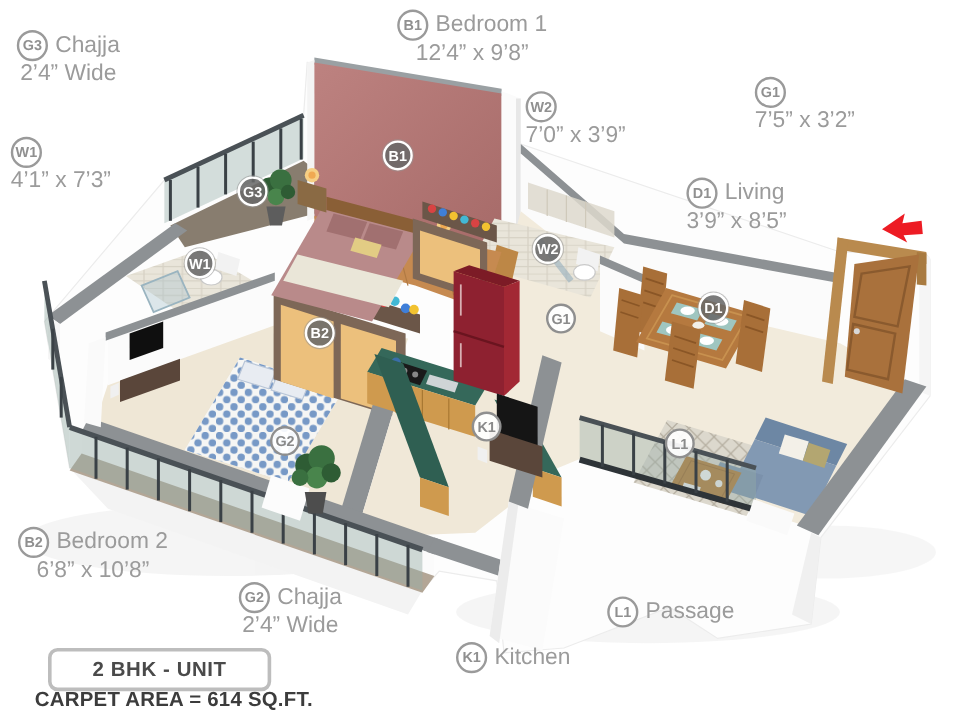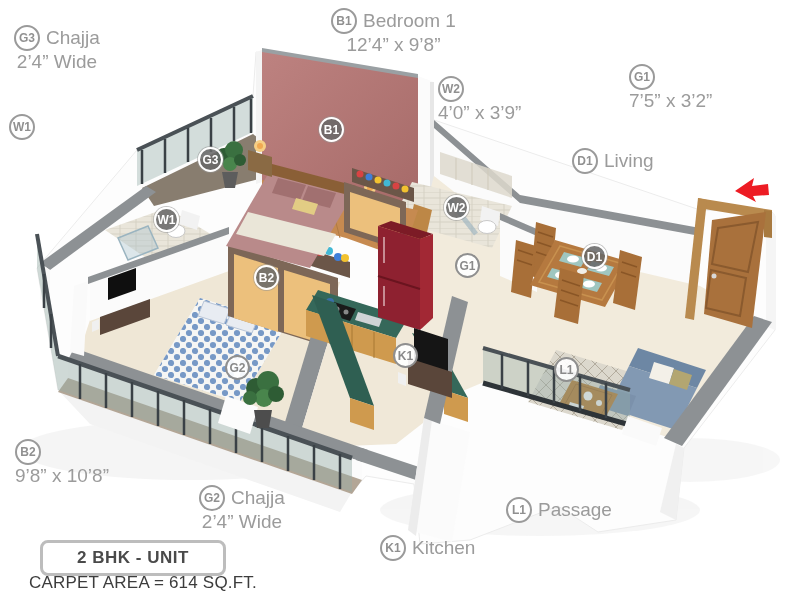--- a/index.html
+++ b/index.html
@@ -20,21 +20,21 @@
           display:flex;align-items:center;justify-content:center;
           font-size:12px;font-weight:bold;box-sizing:border-box;}
   .marker.dark{background:rgba(105,105,105,.88);border:2px solid #fff;color:#fff;
                box-shadow:0 0 0 1px rgba(150,150,150,.55);}
   .marker.light{background:rgba(255,255,255,.92);border:2px solid #8f8f8f;color:#8a8a8a;}
   
   .title-box{position:absolute;left:40px;top:540px;width:180px;height:30px;
              border:3px solid #bdbdbd;border-radius:8px;background:#fff;
              display:flex;align-items:center;justify-content:center;
              font-size:17px;font-weight:bold;color:var(--text_dark);letter-spacing:.5px;}
-  .carpet-area{position:absolute;left:29px;top:573px;font-size:17px;font-weight:normal;
+  .carpet-area{position:absolute;left:29px;top:573px;font-size:17px;font-weight:bold;
                color:#3c3c3c;letter-spacing:.2px;}
 </style>
 </head>
 <body>
 
 <div id="stage">
 
   <svg id="planSvg" width="800" height="600" viewBox="0 0 800 600">
     <defs>
       <linearGradient id="maroonGrad" x1="0" y1="0" x2="1" y2="1">
@@ -370,56 +370,59 @@
         <span class="badge">G3</span>
       <span class="label-name">Chajja</span>
       </div>
     <div class="label-dims">2’4” Wide</div>
   </div>
 
   <div class="room-label" style="left:9px;top:114px">
     <div class="label-row">
         <span class="badge">W1</span>
       </div>
+    <div class="label-dims">4’1” x 7’3”</div>
   </div>
 
   <div class="room-label" style="left:331px;top:8px">
     <div class="label-row">
         <span class="badge">B1</span>
       <span class="label-name">Bedroom 1</span>
       </div>
     <div class="label-dims">12’4” x 9’8”</div>
   </div>
 
   <div class="room-label" style="left:438px;top:76px">
     <div class="label-row">
         <span class="badge">W2</span>
       </div>
-    <div class="label-dims">4’0” x 3’9”</div>
+    <div class="label-dims">7’0” x 3’9”</div>
   </div>
 
   <div class="room-label" style="left:629px;top:64px">
     <div class="label-row">
         <span class="badge">G1</span>
       </div>
     <div class="label-dims">7’5” x 3’2”</div>
   </div>
 
   <div class="room-label" style="left:572px;top:148px">
     <div class="label-row">
         <span class="badge">D1</span>
       <span class="label-name">Living</span>
       </div>
+    <div class="label-dims">3’9” x 8’5”</div>
   </div>
 
   <div class="room-label" style="left:15px;top:439px">
     <div class="label-row">
         <span class="badge">B2</span>
-      </div>
-    <div class="label-dims">9’8” x 10’8”</div>
+      <span class="label-name">Bedroom 2</span>
+      </div>
+    <div class="label-dims">6’8” x 10’8”</div>
   </div>
 
   <div class="room-label" style="left:199px;top:485px">
     <div class="label-row">
         <span class="badge">G2</span>
       <span class="label-name">Chajja</span>
       </div>
     <div class="label-dims">2’4” Wide</div>
   </div>
 

